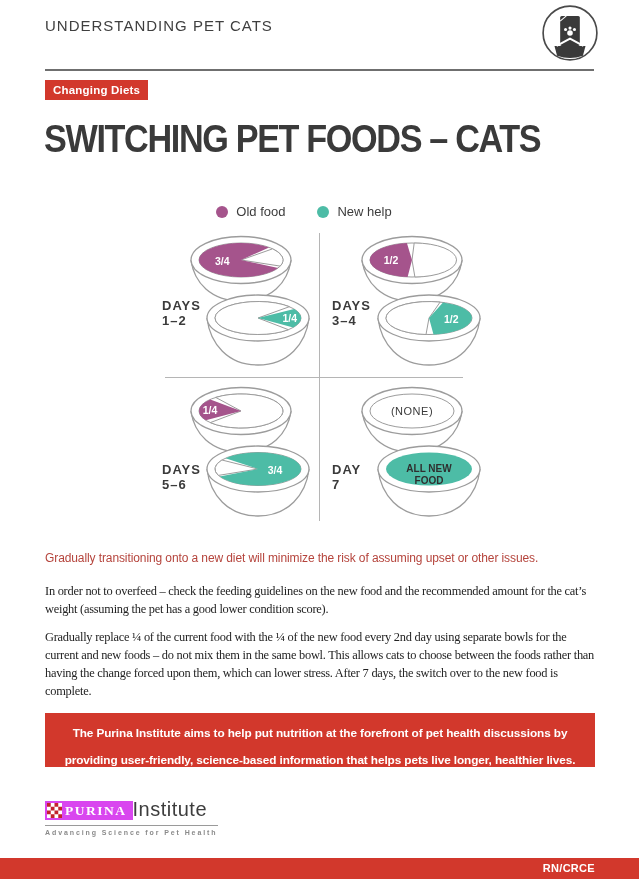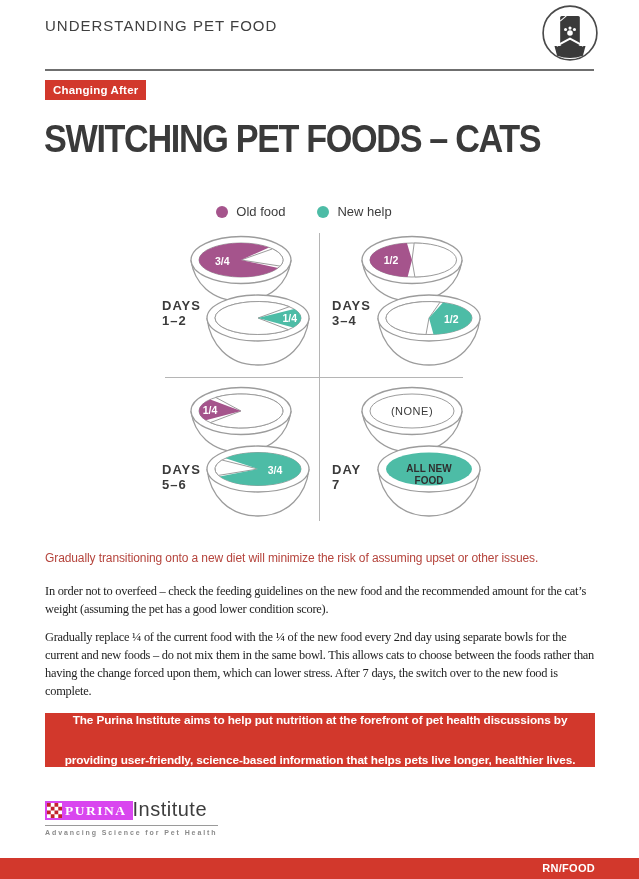--- a/index.html
+++ b/index.html
@@ -28,58 +28,58 @@
   .cell svg { position:absolute; }
 
   .highlight { position:absolute; left:45px; top:551px; font-size:12px; letter-spacing:-0.1px;
                color:#b5443c; white-space:nowrap; }
 
   .bodycopy { position:absolute; left:45px; top:583px; width:551px; font-family:"Liberation Serif", serif;
               font-size:12.4px; line-height:1.45; color:#232323; letter-spacing:-0.25px; }
   .bodycopy p { margin:0 0 10px 0; }
 
   .banner { position:absolute; left:45px; top:713px; width:550px; height:54px; background:var(--red); color:#fff;
-            display:flex; flex-direction:column; justify-content:space-between; align-items:center; gap:13px; }
+            display:flex; flex-direction:column; justify-content:flex-end; align-items:center; gap:13px; }
   .banner-line { font-size:11.8px; font-weight:bold; letter-spacing:-0.1px; white-space:nowrap; }
 
   .footer { position:absolute; left:45px; top:799px; }
   .brandrow { display:flex; align-items:flex-end; }
   .purina-bar { background:#d946ef; height:19px; display:flex; align-items:center; padding:0 6px 0 2px; }
   .purina-text { color:#fff; font-family:"Liberation Serif", serif; font-weight:bold; font-size:13.5px;
                  letter-spacing:1.5px; margin-left:3px; }
   .institute { font-size:20px; color:#3d3d3d; letter-spacing:0.5px; line-height:1; padding-bottom:1px; }
   .footer-line { width:173px; border-top:1px solid #9a9a9a; margin-top:5px; }
   .tagline { margin-top:3px; font-size:7px; font-weight:bold; letter-spacing:1.9px; color:#8a8a8a; white-space:nowrap; }
 
   .bottombar { position:absolute; left:0; top:858px; width:639px; height:21px; background:var(--red);
                color:#fff; font-size:11px; font-weight:bold; text-align:right; line-height:21px;
                padding-right:44px; box-sizing:border-box; letter-spacing:0.3px; }
 </style>
 </head>
 <body>
 
 <div class="page" style="--red: #d2382c;">
 
-  <div class="header-title">UNDERSTANDING PET FOOD</div>
+  <div class="header-title">UNDERSTANDING PET CATS</div>
 
   <svg class="header-icon" viewBox="0 0 58 58">
     <circle cx="29" cy="28" r="26" fill="none" stroke="#4a4a4a" stroke-width="1.6"></circle>
     <rect x="19.5" y="11.5" width="19" height="29" rx="1.5" fill="#3a3a3a"></rect>
     <path d="M19.5 16.5 L25.5 11.5" stroke="#ffffff" stroke-width="1" fill="none"></path>
     <circle cx="29" cy="28" r="2.7" fill="#ffffff"></circle>
     <circle cx="24.7" cy="24.7" r="1.5" fill="#ffffff"></circle>
     <circle cx="29" cy="23.3" r="1.5" fill="#ffffff"></circle>
     <circle cx="33.3" cy="24.7" r="1.5" fill="#ffffff"></circle>
     <path d="M14 40.5 H44 L41.5 50 Q29 54.5 16.5 50 Z" fill="#3a3a3a"></path>
     <path d="M16 40.5 L29 33.5 L42 40.5" fill="none" stroke="#ffffff" stroke-width="2"></path>
   </svg>
 
   <div class="rule"></div>
 
-  <div class="badge">Changing After</div>
+  <div class="badge">Changing Diets</div>
 
   <div class="title">SWITCHING PET FOODS – CATS</div>
 
   <div class="legend">
     <div class="legend-item">
       <span class="dot" id="dot-old" style="background: rgb(165, 84, 140);"></span>
       <span>Old food</span>
     </div>
     <div class="legend-item">
       <span class="dot" id="dot-new" style="background: rgb(77, 188, 166);"></span>
@@ -201,16 +201,16 @@
         </svg>
         <span class="purina-text">PURINA</span>
       </div>
       <span class="institute">Institute</span>
     </div>
     <div class="footer-line"></div>
     <div class="tagline">Advancing Science for Pet Health</div>
   </div>
 
   <div class="bottombar">
-    <span>RN/FOOD</span>
+    <span>RN/CRCE</span>
   </div>
 
 </div>
 
 </body></html>

